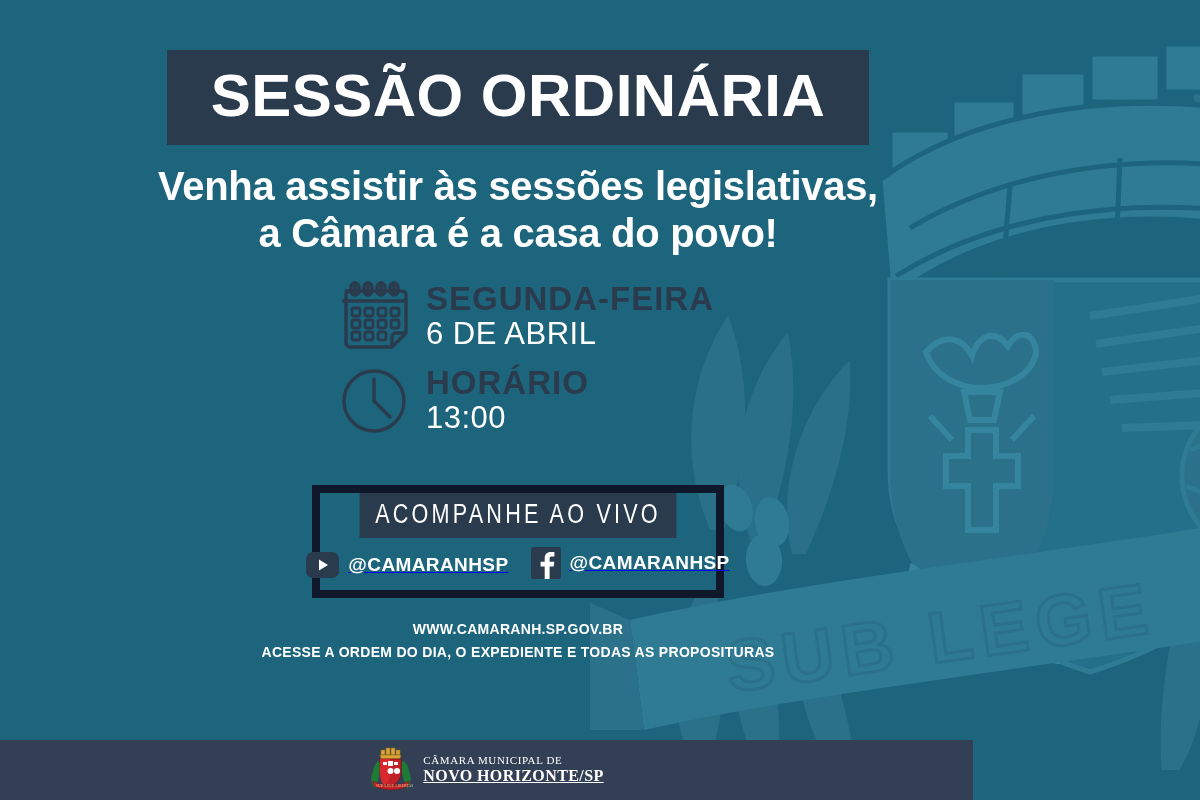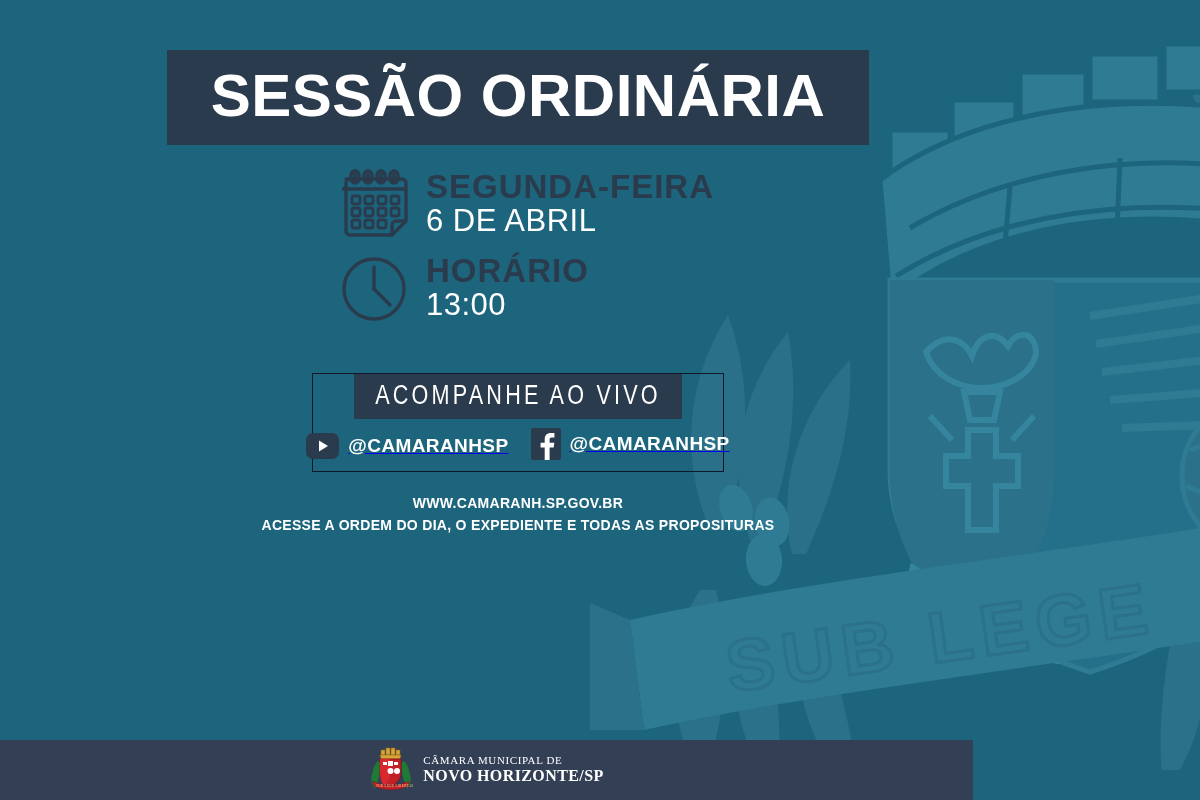--- a/index.html
+++ b/index.html
@@ -98,21 +98,21 @@
     text-align:center;
     line-height:1.28;
     letter-spacing:-0.2px;
   }
   .cta span{display:block;}
 
   
   .live-box{
     margin-top:26px;
     width:412px;
-    border:1px solid #0f172a;
+    border:8px solid #0f172a;
     box-sizing:border-box;
   }
   .live-header{
     background:#2b3b4e;
     color:#ffffff;
     text-align:center;
     font-size:27px;
     letter-spacing:4px;
     padding:6px 0 8px 0;
     font-weight:normal;
@@ -159,21 +159,21 @@
     left:0;bottom:0;
     width:973px;height:60px;
     background:#333f54;
     display:flex;align-items:center;justify-content:center;
     gap:10px;
   }
   .crest{width:44px;height:46px;flex:0 0 44px;}
   .crest svg{display:block;width:100%;height:100%;}
   .footer-text{display:flex;flex-direction:column;justify-content:center;color:#ffffff;font-family:"Liberation Serif",serif;}
   .footer-top{font-size:11px;letter-spacing:0.6px;line-height:1.2;}
-  .footer-bottom{font-size:16px;font-weight:bold;letter-spacing:0.4px;line-height:1.15;}
+  .footer-bottom{font-size:16px;font-weight:bold;letter-spacing:0.4px;line-height:1.15;text-decoration:underline;}
 </style>
 </head>
 <body>
 
 <div id="watermark">
   <svg viewBox="0 0 760 800" xmlns="http://www.w3.org/2000/svg">
     <defs>
       <g id="leafbranch">
         <path d="M0,0 C -18,-50 -16,-110 4,-160 C 26,-106 22,-48 8,0 Z"></path>
       </g>
@@ -271,20 +271,24 @@
     </g>
   </svg>
 </div>
 
 <div id="poster">
 
   <div class="title-band">
     <h1>SESSÃO ORDINÁRIA</h1>
   </div>
 
+  <div class="subtitle">
+    <span>Venha assistir às sessões legislativas,</span>
+    <span>a Câmara é a casa do povo!</span>
+  </div>
 
   <div class="info-block">
 
     <div class="info-row">
       <span class="info-icon">
         <svg viewBox="0 0 68 74" xmlns="http://www.w3.org/2000/svg" fill="none" stroke="#2b3b4e" stroke-width="3.4">
           <path d="M6,12 h56 a4,4 0 0 1 4,4 v38 l-14,14 h-42 a4,4 0 0 1 -4,-4 v-48 a4,4 0 0 1 4,-4 z" stroke-linejoin="round"></path>
           <path d="M52,68 v-10 a4,4 0 0 1 4,-4 h10" stroke-linejoin="round"></path>
           <path d="M2,22 h64"></path>
           <g stroke-linecap="round">

